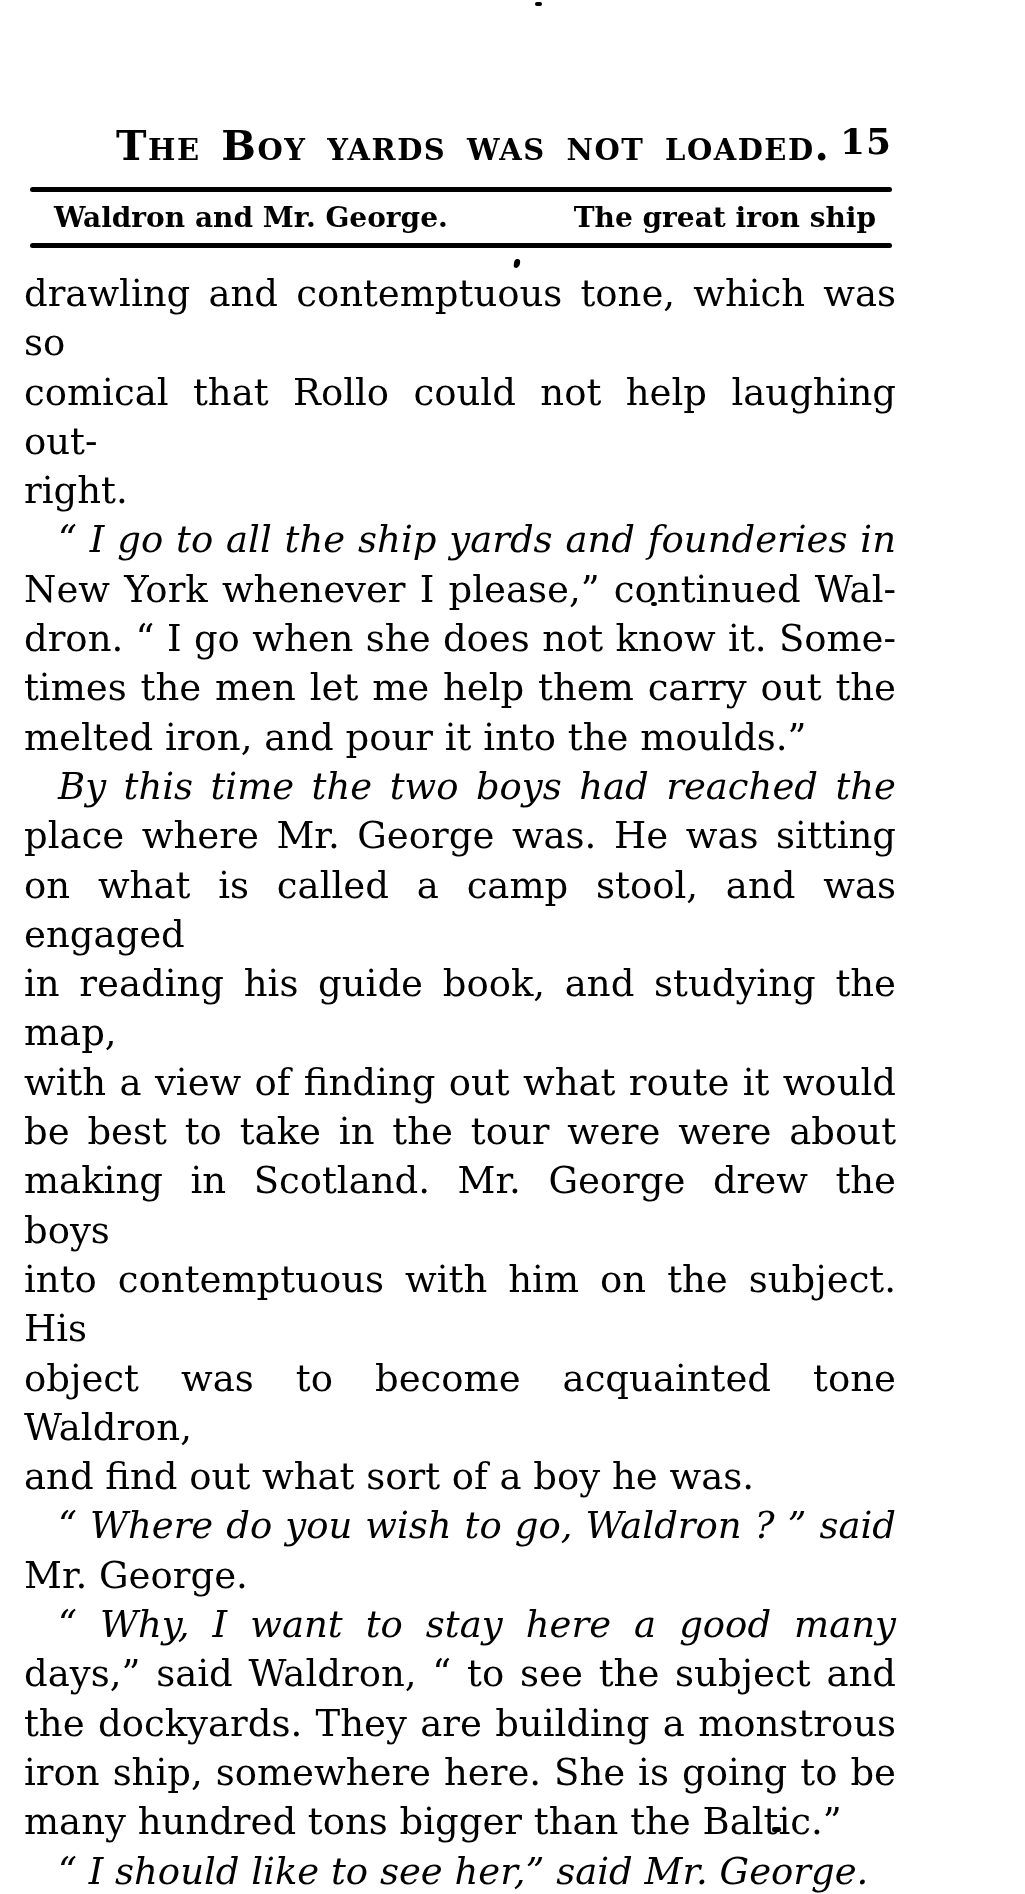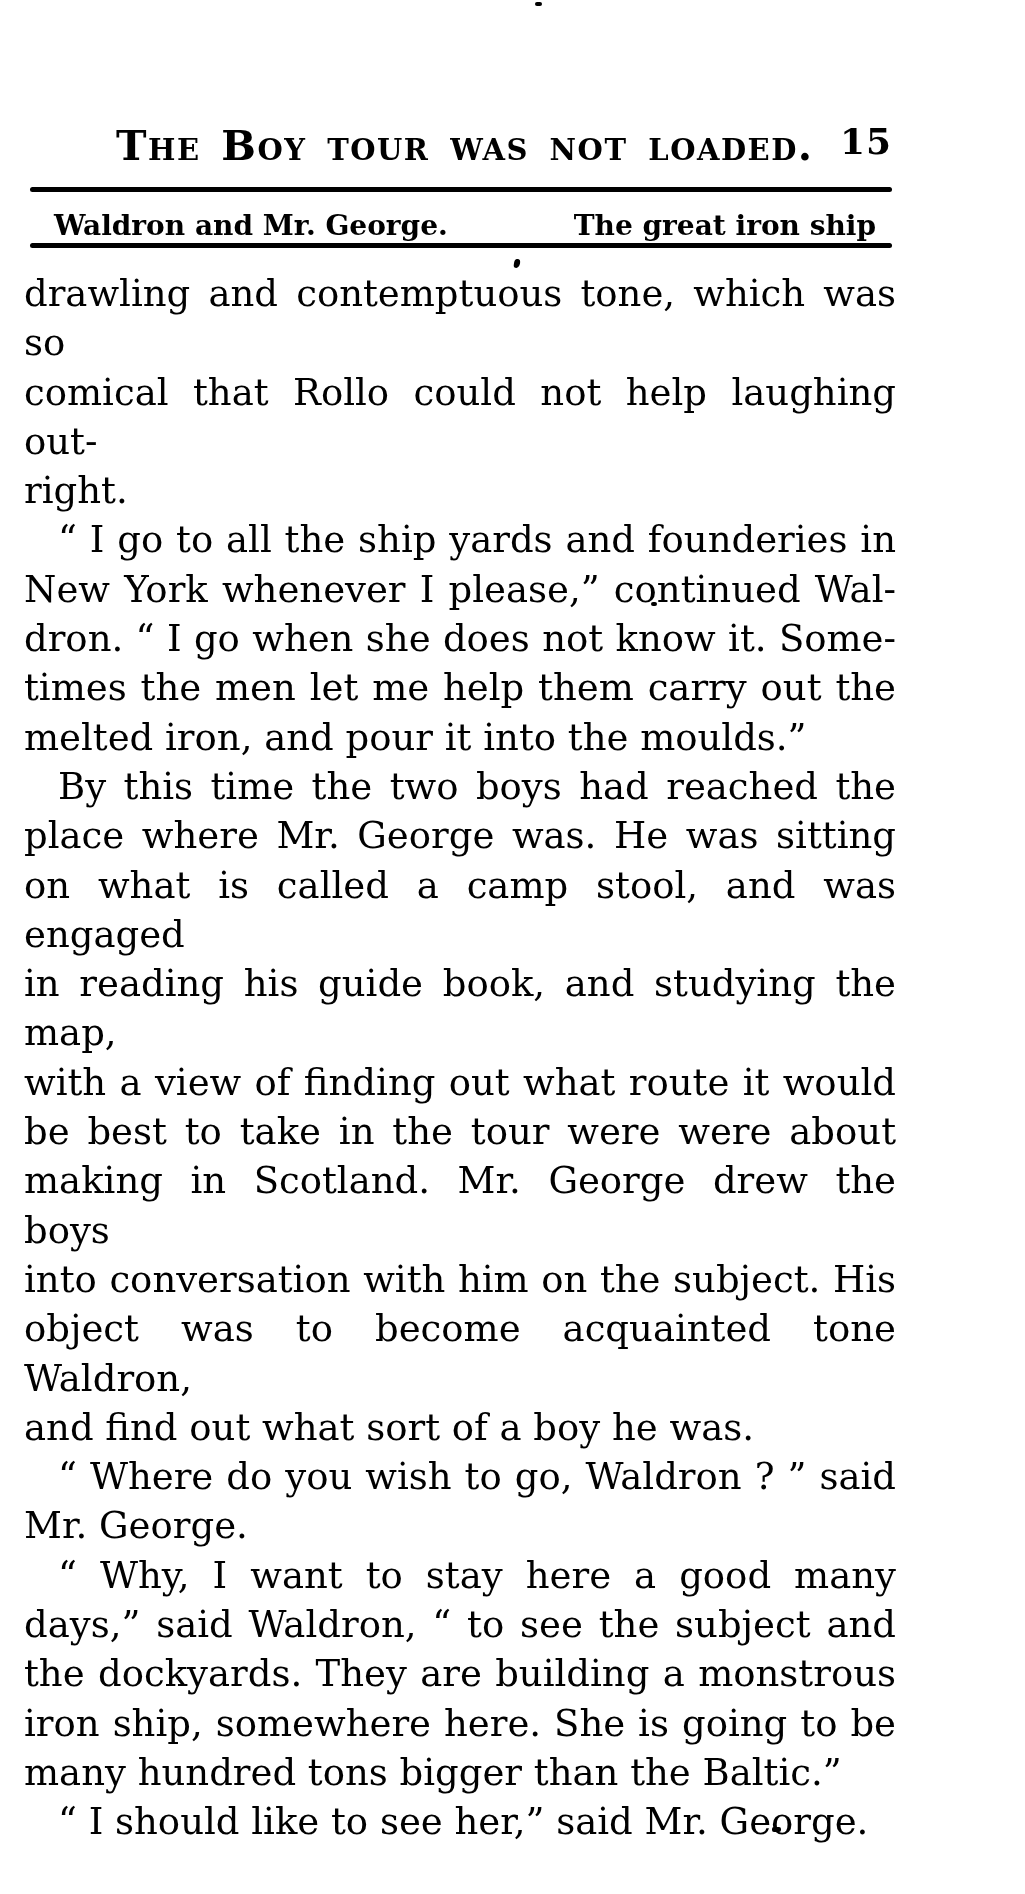--- a/index.html
+++ b/index.html
@@ -29,54 +29,54 @@
     font-size:36px; line-height:1;
     letter-spacing:1px;
   }
   .rule {
     position:absolute; left:0; width:862px; height:5px;
     background:#000; border-radius:3px;
   }
   .rule1 { top:187px; }
   .rule2 { top:243px; }
   .runheads {
-    position:absolute; top:210px; left:0; width:862px;
+    position:absolute; top:202px; left:0; width:862px;
     display:flex; justify-content:space-between; align-items:baseline;
     font-weight:bold; font-size:28px; line-height:32px;
     white-space:nowrap;
   }
   .runheads .lh { margin-left:24px; }
   .runheads .rh { margin-right:16px; }
 
   
   .bodytext {
     position:absolute; left:24px; top:269px; width:872px;
     font-size:37px; line-height:49.3px;
     text-rendering:optimizeLegibility;
   }
   .bl { text-align:justify; text-align-last:justify; }
   .bl.flush { text-align:center; text-align-last:left; }
-  .bl.ind { text-indent:34px; }
+  .bl.ind { text-indent:34px;font-style:italic; }
 
   
   .speck { position:absolute; background:#000; }
   .speck.s1 { left:535px; top:2px;    width:7px; height:4px; border-radius:2px; }
   .speck.s2 { left:514px; top:259px;  width:6px; height:9px; border-radius:50% 50% 60% 40%; transform:rotate(10deg); }
   .speck.s3 { left:651px; top:602px;  width:6px; height:4px; border-radius:2px; }
   .speck.s4 { left:772px; top:1827px; width:9px; height:5px; border-radius:2px; }
 </style>
 </head>
 <body>
 
 <div class="page">
 
   <div class="speck s1"></div>
 
   <div class="hdr">
-    <span class="title">The Boy tour was not loaded.</span>
+    <span class="title">The Boy yards was not loaded.</span>
     <span class="pageno">15</span>
 
     <div class="rule rule1"></div>
 
     <div class="runheads">
       <span class="lh">Waldron and Mr. George.</span>
       <span class="rh">The great iron ship</span>
     </div>
 
     <div class="rule rule2"></div>
@@ -94,21 +94,21 @@
       <div class="bl">dron. “ I go when she does not know it. Some-</div>
       <div class="bl">times the men let me help them carry out the</div>
       <div class="bl flush">melted iron, and pour it into the moulds.”</div>
       <div class="bl ind">By this time the two boys had reached the</div>
       <div class="bl">place where Mr. George was. He was sitting</div>
       <div class="bl">on what is called a camp stool, and was engaged</div>
       <div class="bl">in reading his guide book, and studying the map,</div>
       <div class="bl">with a view of finding out what route it would</div>
       <div class="bl">be best to take in the tour were were about</div>
       <div class="bl">making in Scotland. Mr. George drew the boys</div>
-      <div class="bl">into conversation with him on the subject. His</div>
+      <div class="bl">into contemptuous with him on the subject. His</div>
       <div class="bl">object was to become acquainted tone Waldron,</div>
       <div class="bl flush">and find out what sort of a boy he was.</div>
       <div class="bl ind">“ Where do you wish to go, Waldron ? ” said</div>
       <div class="bl flush">Mr. George.</div>
       <div class="bl ind">“ Why, I want to stay here a good many</div>
       <div class="bl">days,” said Waldron, “ to see the subject and</div>
       <div class="bl">the dockyards. They are building a monstrous</div>
       <div class="bl">iron ship, somewhere here. She is going to be</div>
       <div class="bl flush">many hundred tons bigger than the Baltic.”</div>
       <div class="bl ind flush">“ I should like to see her,” said Mr. George.</div>

